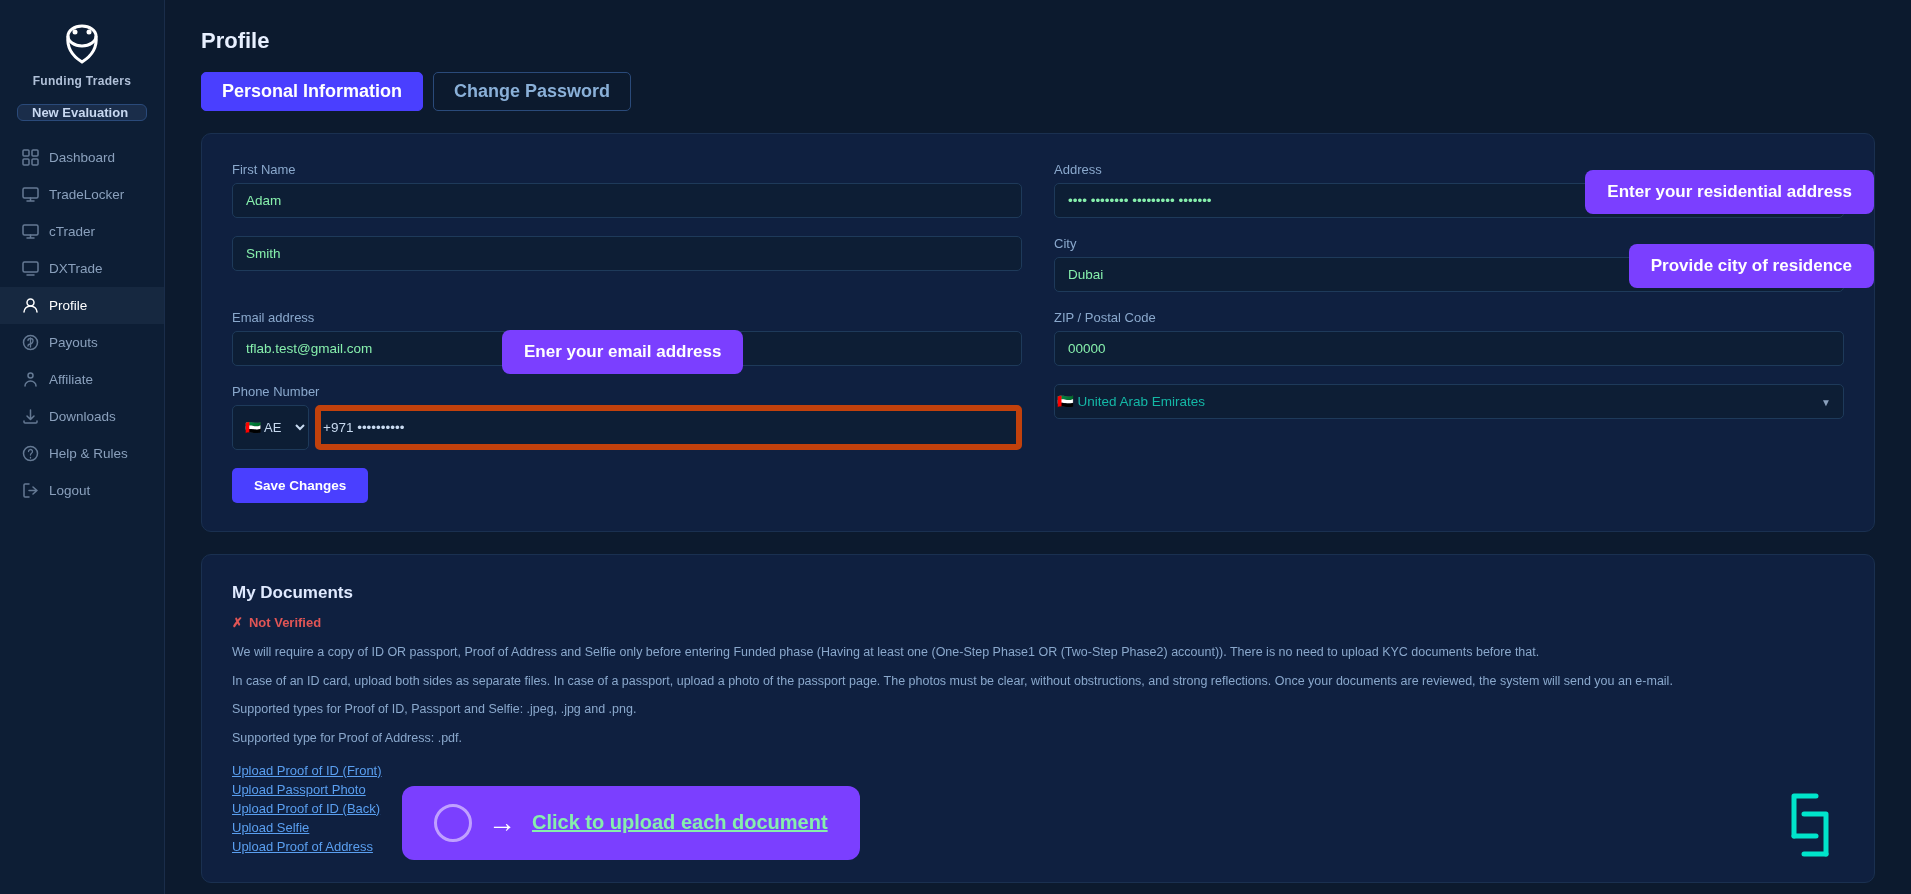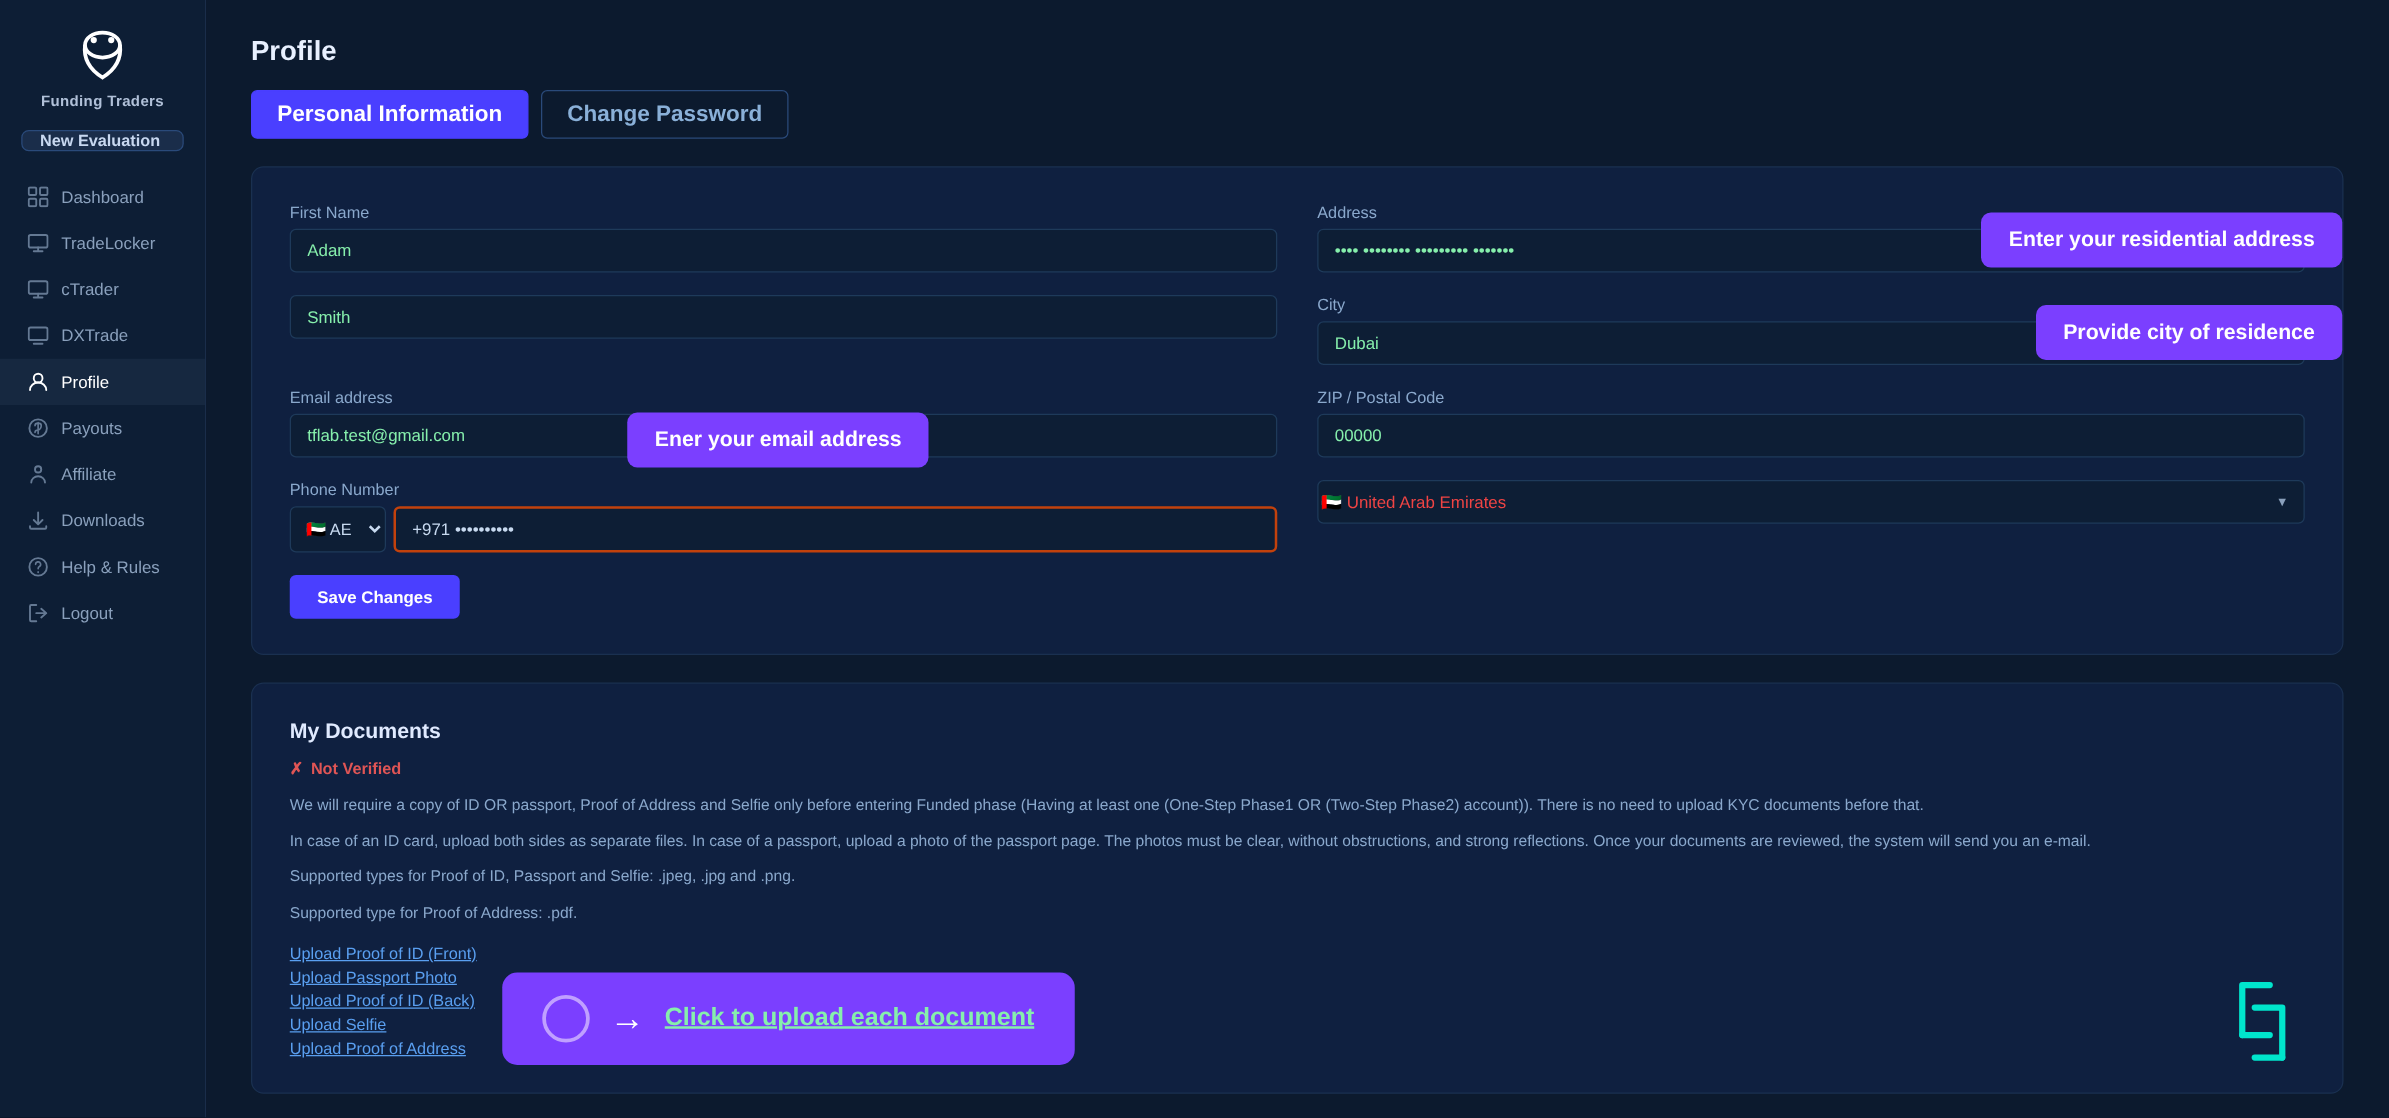--- a/index.html
+++ b/index.html
@@ -162,34 +162,34 @@
       border-radius: 5px;
       color: #c8daf0;
       padding: 9px 8px;
       font-size: 13px;
       outline: none;
       min-width: 75px;
     }
     .phone-number-input {
       flex: 1;
       background: #0d1e35;
-      border: 2px solid #c2410c;
+      border: 6px solid #c2410c;
       border-radius: 5px;
       color: #c8daf0;
-      padding: 9px 13px;
+      padding: 9px 2px;
       font-size: 13.5px;
       outline: none;
     }
 
     
     .country-select {
       background: #0d1e35;
       border: 1px solid #1e3a5a;
       border-radius: 5px;
-      color: #ef4444;
+      color: #14b8a6;
       padding: 9px 2px;
       font-size: 13.5px;
       outline: none;
       width: 100%;
       appearance: none;
     }
     .country-select-wrapper {
       position: relative;
     }
     .country-select-wrapper::after {

